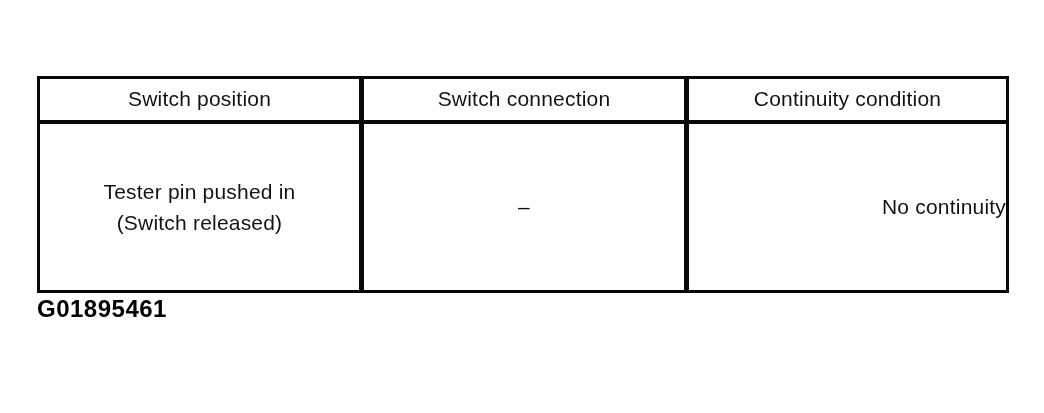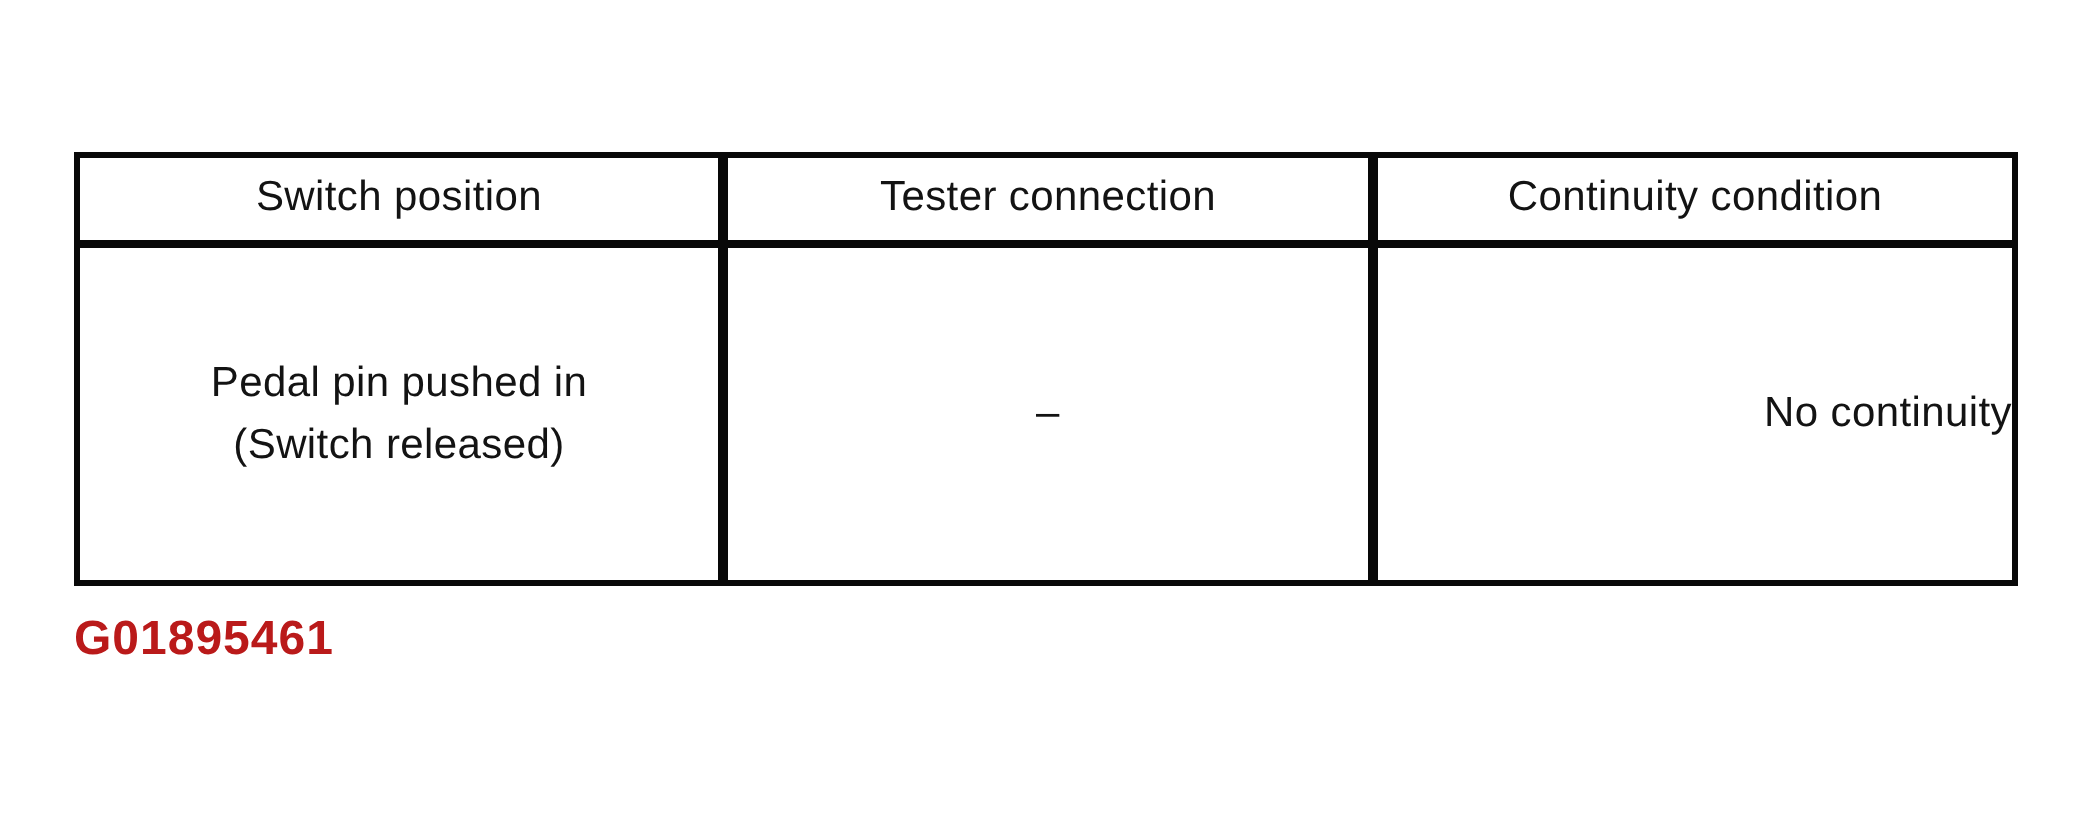--- a/index.html
+++ b/index.html
@@ -57,53 +57,53 @@
   .row-2 td { height: 82px; }
 
   .cell-center { text-align: center; }
   .cell-left   { text-align: right; padding-left: 10px; }
 
   .two-line { line-height: 31px; }
 
   .figure-id {
     position: absolute;
     left: 37px;
-    top: 306px;
+    top: 295px;
     font-size: 24px;
     font-weight: 700;
     letter-spacing: 0.5px;
-    color: #b91c1c;
+    color: #000000;
   }
 
   
   .page { filter: contrast(1.02); }
 </style>
 </head>
 <body>
 
 <div class="page">
 
   <table class="spec-table">
     <colgroup>
       <col style="width:323px">
       <col style="width:325px">
       <col style="width:321px">
     </colgroup>
     <thead>
       <tr>
         <th>Switch position</th>
-        <th>Tester connection</th>
+        <th>Switch connection</th>
         <th>Continuity condition</th>
       </tr>
     </thead>
     <tbody>
       <tr class="row-1">
         <td class="cell-center">
           <div class="two-line">
-            <div>Pedal pin pushed in</div>
+            <div>Tester pin pushed in</div>
             <div>(Switch released)</div>
           </div>
         </td>
         <td class="cell-center">–</td>
         <td class="cell-left">No continuity</td>
       </tr>
     </tbody>
   </table>
 
   <div class="figure-id">G01895461</div>

